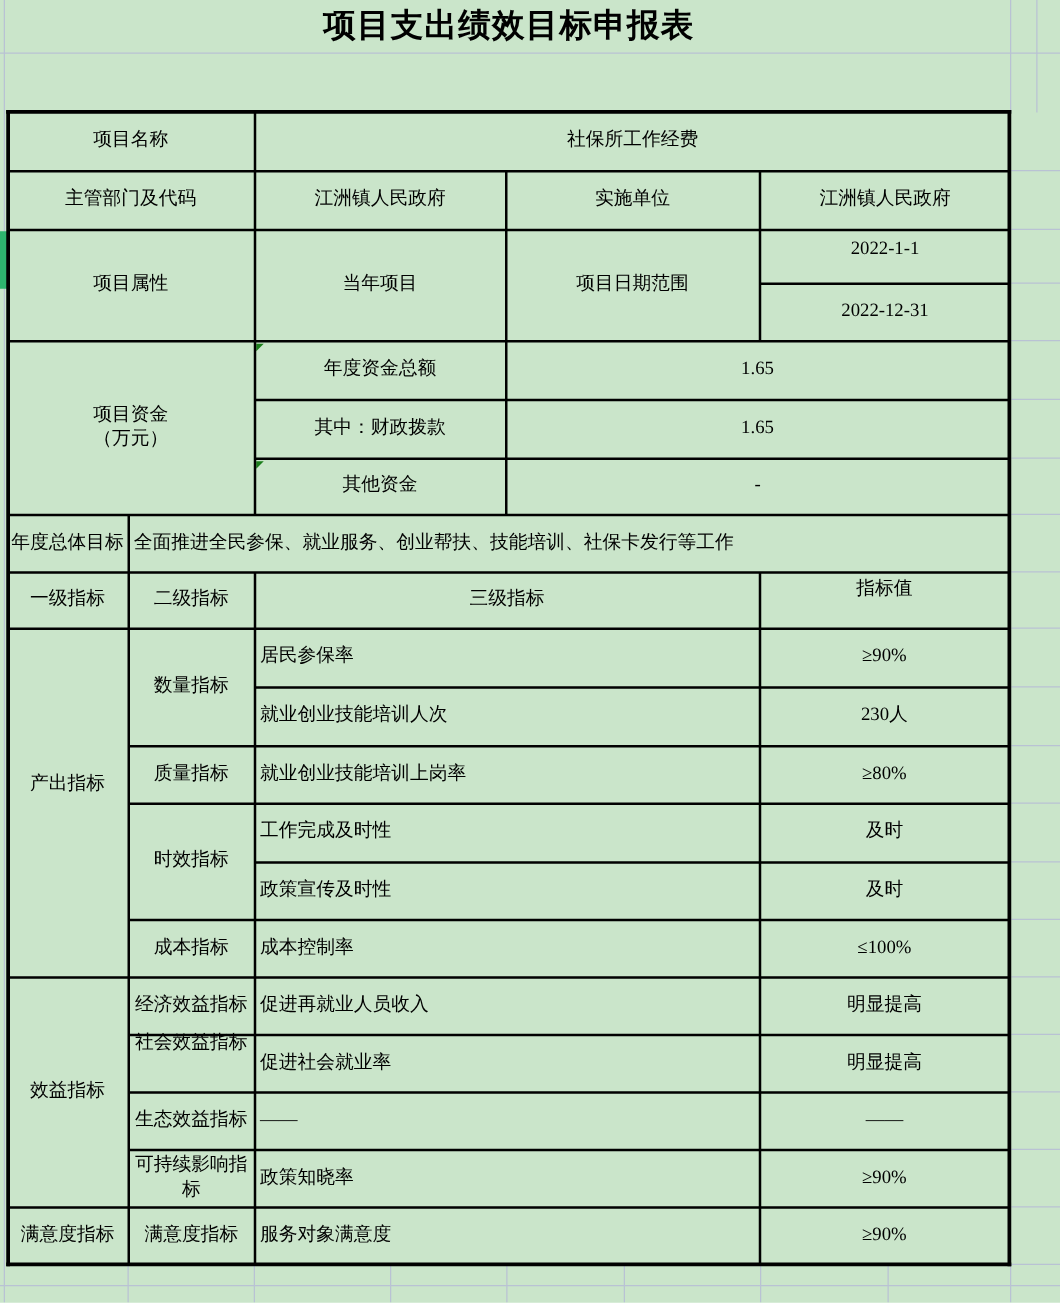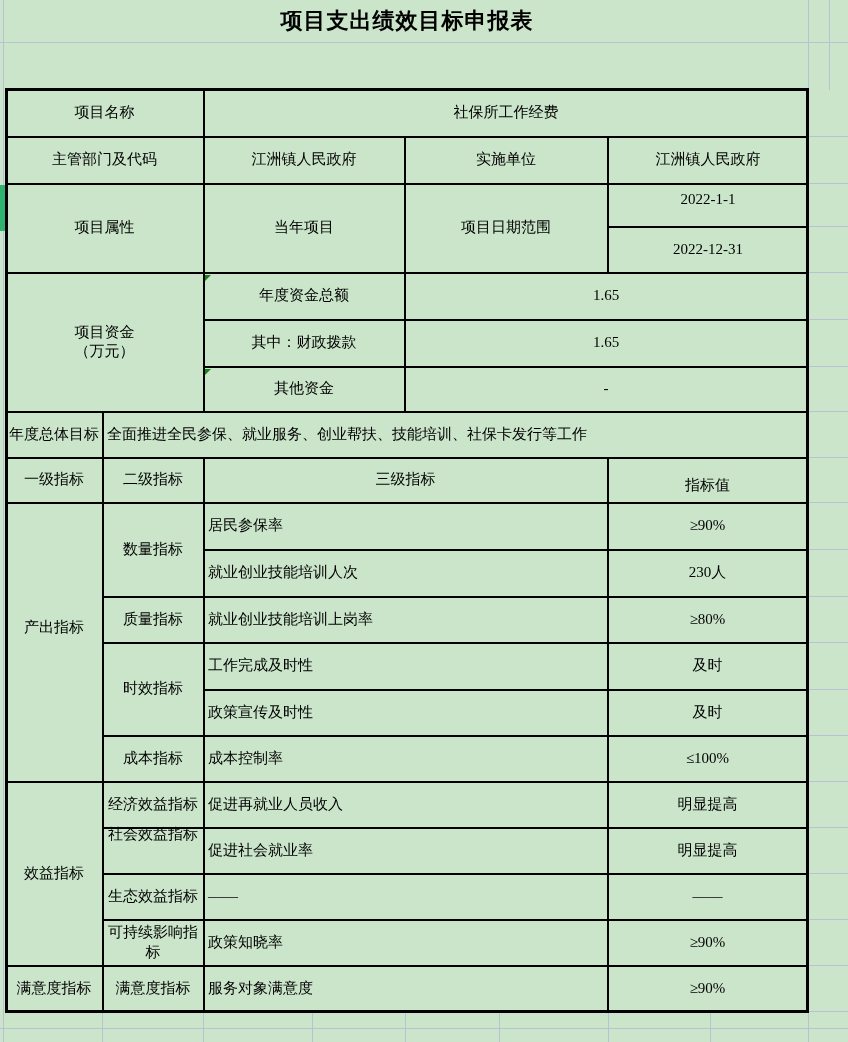--- a/index.html
+++ b/index.html
@@ -12,21 +12,21 @@
     overflow:hidden;
   }
   .cell{
     position:absolute;
     display:flex;align-items:center;justify-content:center;
     font-size:15px;line-height:1.3;text-align:center;
     box-sizing:border-box;
   }
   .lft{justify-content:flex-start;text-align:left;padding-left:4px;padding-right:4px;}
   .pre{white-space:pre-line;}
-  .ttl{font-size:22px;font-weight:bold;letter-spacing:1px;}
+  .ttl{font-size:26px;font-weight:bold;letter-spacing:1px;}
   .bl{position:absolute;background:#000;}
   .gl{position:absolute;background:#b9c2d4;}
   .bar{position:absolute;background:#2eb46e;}
   .tri{position:absolute;width:0;height:0;border-top:6px solid #1b7e1b;border-right:6px solid transparent;}
 </style>
 </head>
 <body>
 
 <div id="canvas">
 
@@ -92,21 +92,21 @@
   <div class="cell" style="left:405px;top:320px;width:402px;height:46px;">1.65</div>
   <div class="cell" style="left:204px;top:367px;width:200px;height:44px;">其他资金</div>
   <div class="cell" style="left:405px;top:367px;width:402px;height:44px;">-</div>
 
   <div class="cell" style="left:6px;top:412px;width:96px;height:45px;">年度总体目标</div>
   <div class="cell lft" style="left:103px;top:412px;width:704px;height:45px;">全面推进全民参保、就业服务、创业帮扶、技能培训、社保卡发行等工作</div>
 
   <div class="cell" style="left:6px;top:458px;width:96px;height:44px;">一级指标</div>
   <div class="cell" style="left:103px;top:458px;width:100px;height:44px;">二级指标</div>
   <div class="cell" style="left:204px;top:458px;width:403px;height:44px;">三级指标</div>
-  <div class="cell" style="left:608px;top:458px;width:199px;height:56px;">指标值</div>
+  <div class="cell" style="left:608px;top:444px;width:199px;height:56px;">指标值</div>
 
   <div class="cell" style="left:6px;top:503px;width:96px;height:250px;">产出指标</div>
   <div class="cell" style="left:6px;top:782px;width:96px;height:183px;">效益指标</div>
   <div class="cell" style="left:6px;top:966px;width:96px;height:45px;">满意度指标</div>
 
   <div class="cell" style="left:103px;top:503px;width:100px;height:93px;">数量指标</div>
   <div class="cell" style="left:103px;top:597px;width:100px;height:45px;">质量指标</div>
   <div class="cell" style="left:103px;top:643px;width:100px;height:92px;">时效指标</div>
   <div class="cell" style="left:103px;top:736px;width:100px;height:45px;">成本指标</div>
   <div class="cell" style="left:103px;top:782px;width:100px;height:45px;">经济效益指标</div>

